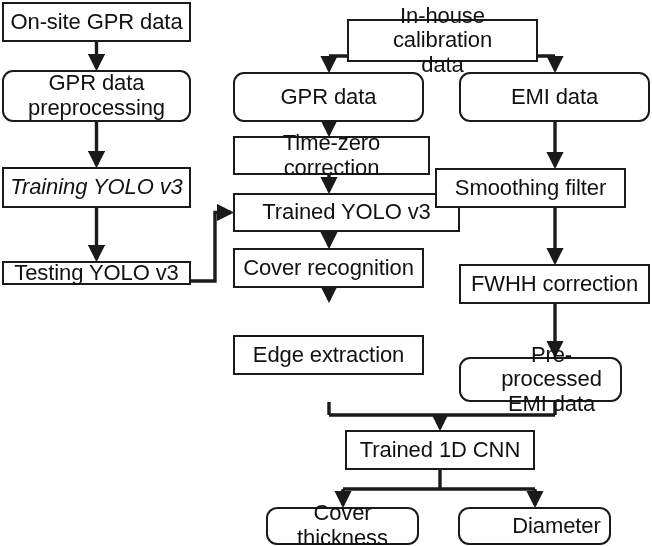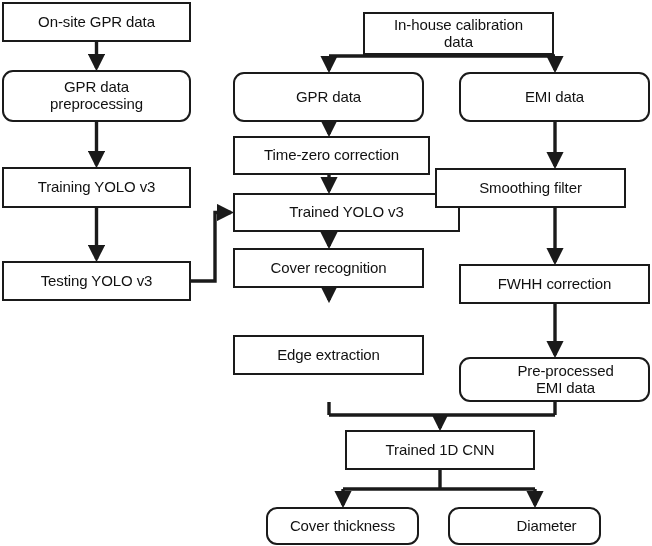--- a/index.html
+++ b/index.html
@@ -26,21 +26,21 @@
     position: absolute;
     box-sizing: border-box;
     border: 2px solid #1a1a1a;
     background: #ffffff;
     display: flex;
     align-items: center;
     justify-content: center;
     text-align: center;
     color: #111111;
     font-family: "Liberation Sans", sans-serif;
-    font-size: 15px;
+    font-size: 22px;
     line-height: 1.12;
     letter-spacing: -0.1px;
     white-space: pre-line;
   }
   .node.rounded {
     border-radius: 11px;
   }
   .node.sharp {
     border-radius: 0;
   }
@@ -84,31 +84,31 @@
 
       <path d="M 440 470 L 440 489 M 343 489 L 535 489"></path>
       <line x1="343" y1="489" x2="343" y2="505" marker-end="url(#arrow)"></line>
       <line x1="535" y1="489" x2="535" y2="505" marker-end="url(#arrow)"></line>
     </g>
   </svg>
 
   <div class="node sharp" style="left: 2px; top: 2px; width: 189px; height: 40px;">On-site GPR data</div>
   <div class="node rounded" style="left: 2px; top: 70px; width: 189px; height: 52px;">GPR data
 preprocessing</div>
-  <div class="node sharp" style="left: 2px; top: 167px; width: 189px; height: 41px;">Training YOLO v3</div>
-  <div class="node sharp" style="left: 2px; top: 261px; width: 189px; height: 40px;">Testing YOLO v3</div>
-  <div class="node sharp" style="left: 347px; top: 12px; width: 191px; height: 43px; margin-left: 16px;">In-house calibration
+  <div class="node sharp" style="left: 2px; top: 167px; width: 189px; height: 41px; font-style: italic;">Training YOLO v3</div>
+  <div class="node sharp" style="left: 2px; top: 261px; width: 189px; height: 24px;">Testing YOLO v3</div>
+  <div class="node sharp" style="left: 347px; top: 19px; width: 191px; height: 43px;">In-house calibration
 data</div>
   <div class="node rounded" style="left: 233px; top: 72px; width: 191px; height: 50px;">GPR data</div>
   <div class="node rounded" style="left: 459px; top: 72px; width: 191px; height: 50px;">EMI data</div>
   <div class="node sharp" style="left: 233px; top: 136px; width: 197px; height: 39px;">Time-zero correction</div>
   <div class="node sharp" style="left: 233px; top: 193px; width: 227px; height: 39px;">Trained YOLO v3</div>
   <div class="node sharp" style="left: 233px; top: 248px; width: 191px; height: 40px;">Cover recognition</div>
   <div class="node sharp" style="left: 233px; top: 302px; width: 191px; height: 40px; margin-top: 33px;">Edge extraction</div>
   <div class="node sharp" style="left: 435px; top: 168px; width: 191px; height: 40px;">Smoothing filter</div>
   <div class="node sharp" style="left: 459px; top: 264px; width: 191px; height: 40px;">FWHH correction</div>
-  <div class="node rounded" style="left: 459px; top: 357px; width: 191px; height: 45px; padding-left: 22px;">Pre-processed
+  <div class="node rounded" style="left: 459px; top: 357px; width: 163px; height: 45px; padding-left: 22px;">Pre-processed
 EMI data</div>
   <div class="node sharp" style="left: 345px; top: 430px; width: 190px; height: 40px;">Trained 1D CNN</div>
   <div class="node rounded" style="left: 266px; top: 507px; width: 153px; height: 38px;">Cover thickness</div>
-  <div class="node rounded" style="left: 448px; top: 507px; width: 153px; height: 38px; padding-left: 44px;">Diameter</div>
+  <div class="node rounded" style="left: 458px; top: 507px; width: 153px; height: 38px; padding-left: 44px;">Diameter</div>
 
 </div>
 
 </body></html>

